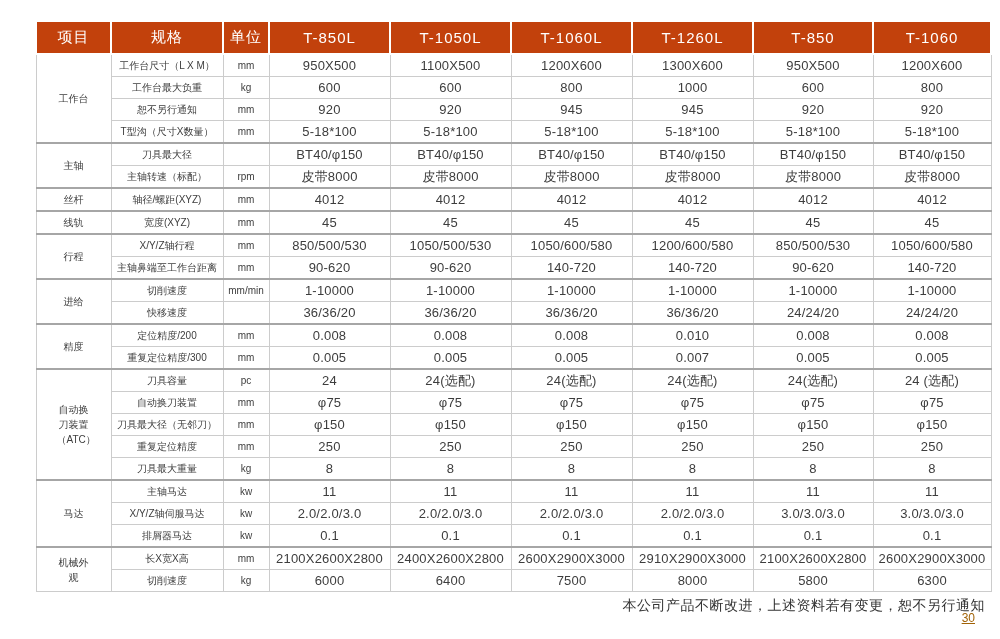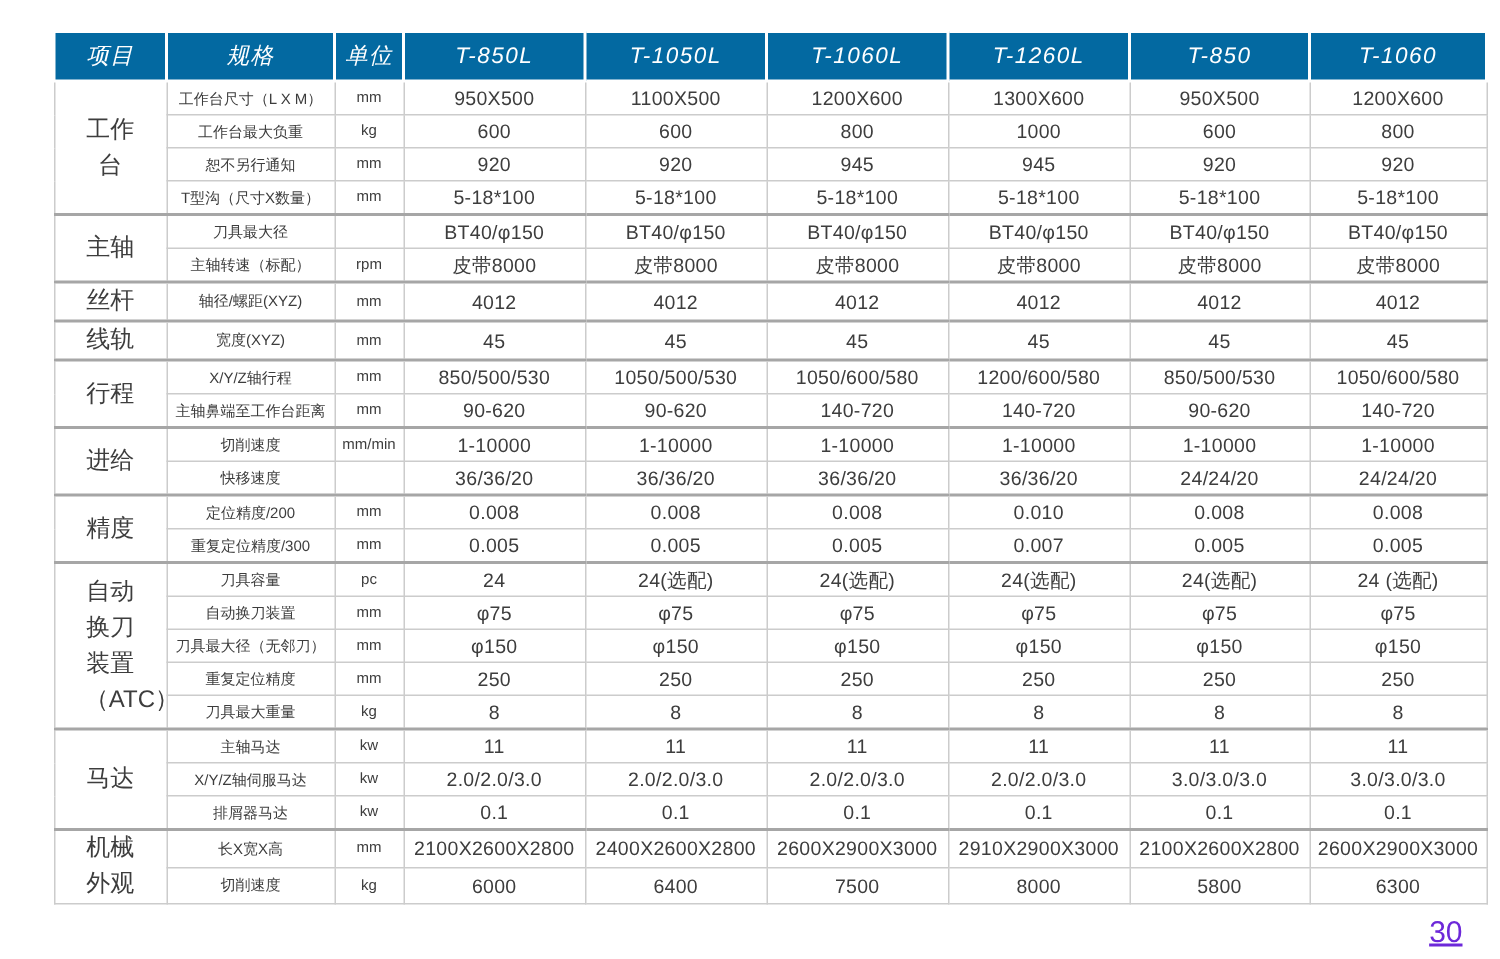--- a/index.html
+++ b/index.html
@@ -19,70 +19,69 @@
   }
   table.spec-table {
     position: absolute;
     left: 35px;
     top: 20px;
     width: 955px;
     border-collapse: collapse;
     table-layout: fixed;
   }
   table.spec-table thead th {
-    background: #0369a1;
+    background: #c2410c;
     color: #ffffff;
     font-weight: normal;
     font-size: 15px;
     height: 31px;
     border: 2px solid #ffffff;
     padding: 0;
     letter-spacing: 1px;
     white-space: nowrap;
     overflow: visible;
-    font-style: italic;
   }
   table.spec-table td {
     color: #3d3d3d;
     font-size: 13px;
     text-align: center;
     vertical-align: middle;
     height: 21px;
     padding: 0;
     border: 1px solid #cccccc;
     white-space: nowrap;
     overflow: visible;
     background: #ffffff;
   }
   table.spec-table tr.group-start td {
     border-top: 2px solid #a6a6a6;
   }
   table.spec-table td.group-cell {
-    font-size: 16px;
+    font-size: 10px;
     white-space: normal;
     line-height: 1.5;
     padding: 0 20px;
   }
   table.spec-table td.spec-cell { font-size: 10px; }
   table.spec-table td.unit-cell { font-size: 10px; }
   table.spec-table td.value-cell { font-size: 13px; letter-spacing: 0.2px; }
   .footer-notice {
     position: absolute;
     right: 15px;
     top: 597px;
     font-size: 14px;
     color: #333333;
     letter-spacing: 0.5px;
   }
   .page-number {
     position: absolute;
     right: 25px;
     top: 611px;
-    font-size: 20px;
-    color: #6d28d9;
+    font-size: 12px;
+    color: #a16207;
     text-decoration: underline;
   }
 </style>
 </head>
 <body>
 
 <div class="page">
 
   <table class="spec-table">
     <colgroup>
@@ -356,15 +355,16 @@
           <td class="value-cell">6000</td>
           <td class="value-cell">6400</td>
           <td class="value-cell">7500</td>
           <td class="value-cell">8000</td>
           <td class="value-cell">5800</td>
           <td class="value-cell">6300</td>
         </tr>
       </tbody>
   </table>
 
+  <div class="footer-notice">本公司产品不断改进，上述资料若有变更，恕不另行通知</div>
   <div class="page-number">30</div>
 
 </div>
 
 </body></html>

